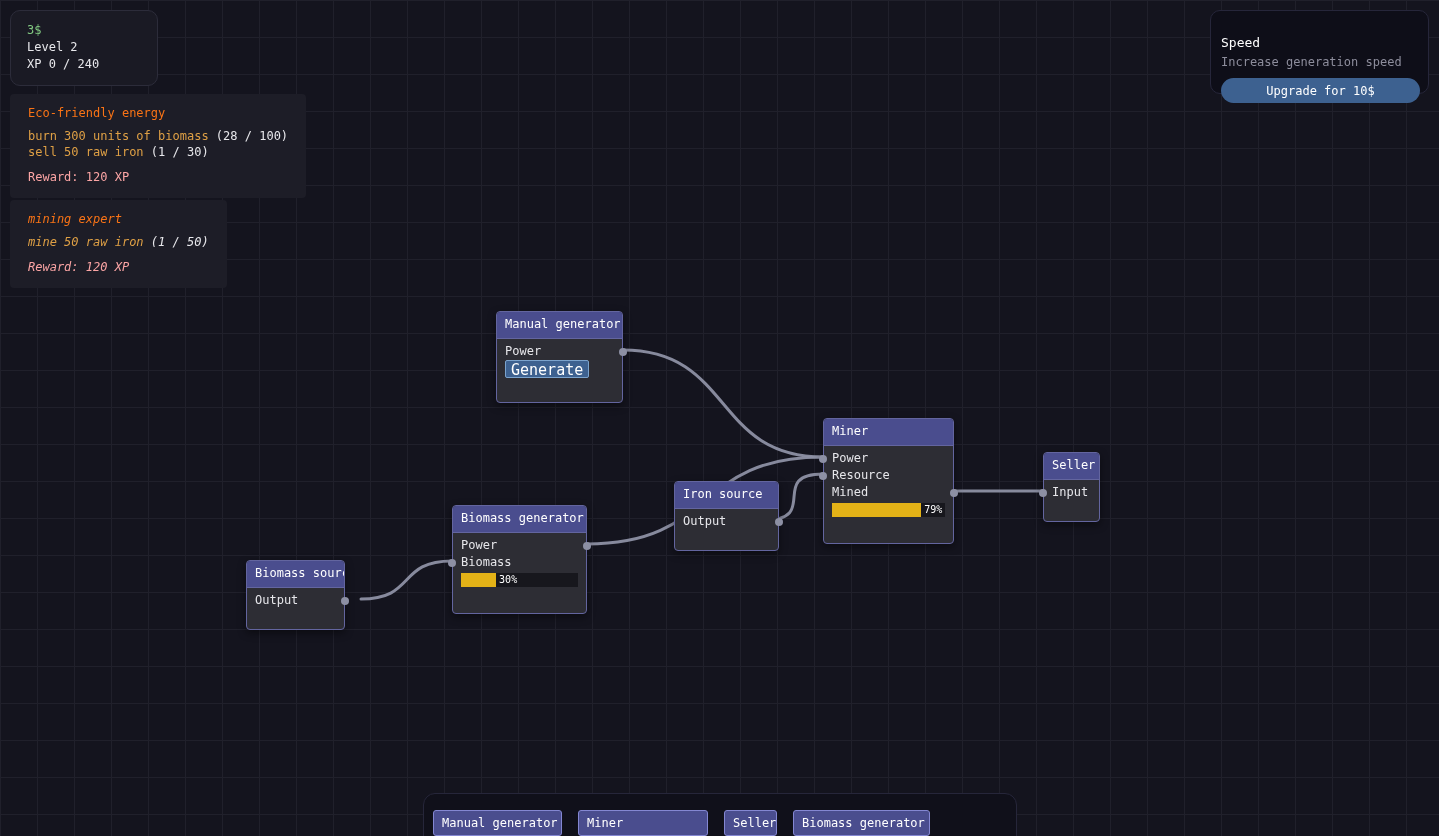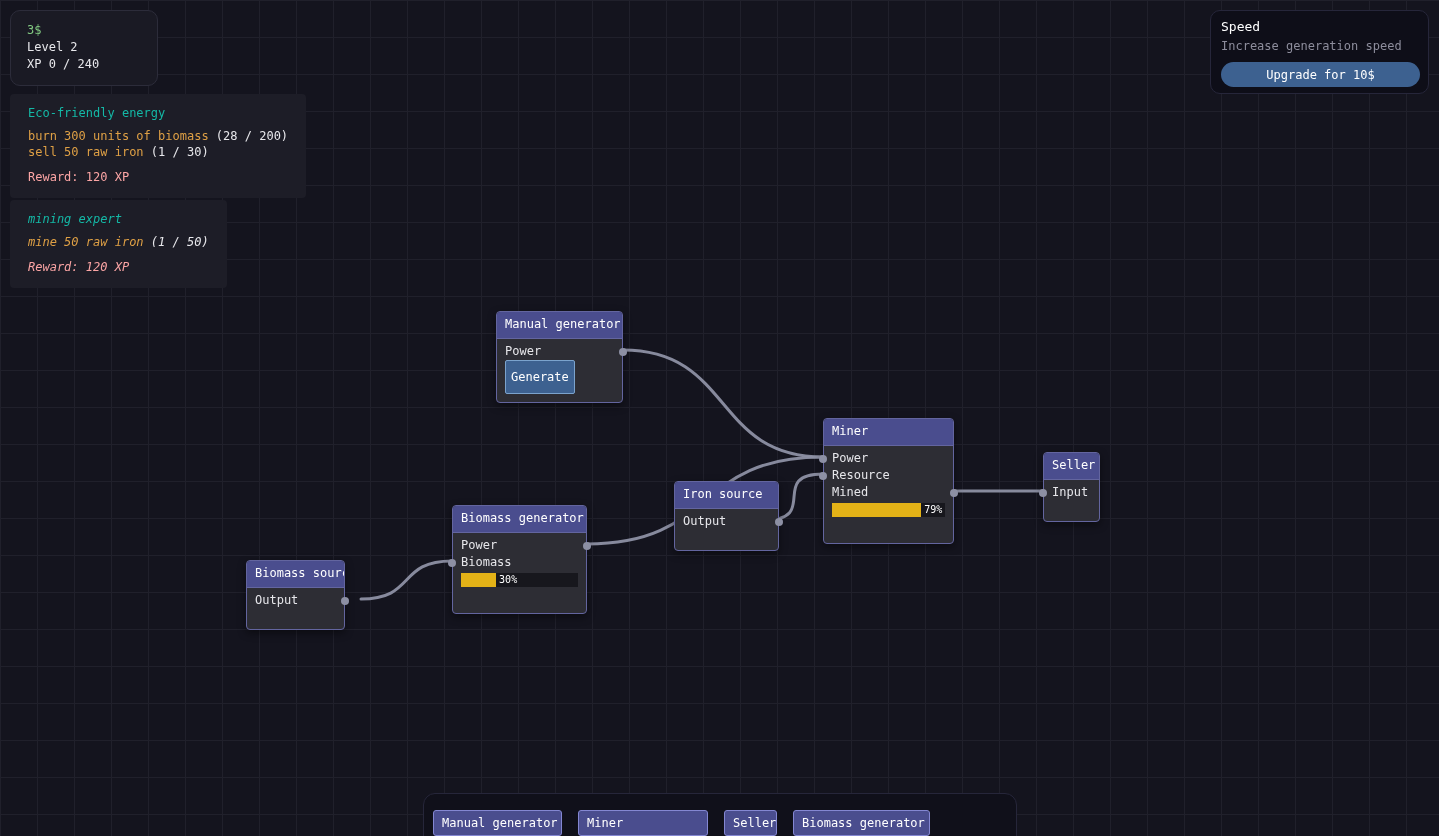--- a/index.html
+++ b/index.html
@@ -22,40 +22,40 @@
   .node-header{height:27px;line-height:25px;background:#4a4d8e;color:#fff;font-size:12px;
         padding:0 8px;border-bottom:1px solid #63659f;border-radius:3px 3px 0 0;box-sizing:border-box;cursor:move;
         white-space:nowrap;overflow:hidden}
   .node-body{padding:4px 0 20px}
   .node-row{height:17px;line-height:17px;font-size:12px;padding:0 8px;position:relative;color:#e6e6ea;white-space:nowrap}
   .button-row{height:22px}
   .progress-row{height:20px}
   .bar{display:flex;align-items:flex-start;height:14px;background:#17171d;margin-top:2px}
   .fill{height:14px;background:#e3b217}
   .bar-text{font-size:10px;color:#fff;padding-left:3px;line-height:14px}
-  .gen-btn{background:#3d6190;border:1px solid #7ba3cd;color:#fff;font-family:inherit;font-size:12px;
-        height:34px;padding:0 5px;border-radius:2px;cursor:pointer}
+  .gen-btn{background:#3d6190;border:1px solid #7ba3cd;color:#fff;font-family:inherit;font-size:15px;
+        height:18px;padding:0 5px;border-radius:2px;cursor:pointer}
   .port{position:absolute;width:8px;height:8px;border-radius:50%;background:#8d90a4;top:4.5px;cursor:crosshair}
   .port.left{left:-5px}
   .port.right{right:-5px}
   
   .hud-panel{position:absolute;left:10px;top:10px;width:148px;height:76px;background:#1a1a24;
         border:1px solid #2c2c3a;border-radius:10px;padding:11px 16px;box-sizing:border-box;
         font-size:12px;line-height:17px}
   .money{color:#82c982}
   
   .quest{position:absolute;left:10px;background:#1d1d27;border-radius:4px;padding:12px 18px 14px;
         font-size:12px;white-space:nowrap}
-  .quest-title{color:#14b8a6;margin-bottom:8px}
+  .quest-title{color:#f97316;margin-bottom:8px}
   .quest-obj{color:#dfa045;line-height:16px}
   .quest-count{color:#e8e8ec}
   .quest-reward{color:#fca5a5;margin-top:10px}
   
   .speed-panel{position:absolute;right:10px;top:10px;width:219px;height:84px;background:#0e0e18;
-        border:1px solid #26263a;border-radius:10px;box-sizing:border-box;padding:8px 10px 0}
+        border:1px solid #26263a;border-radius:10px;box-sizing:border-box;padding:24px 10px 0}
   .sp-title{font-size:13px;color:#fff}
   .sp-sub{font-size:12px;color:#8d8d9c;margin-top:5px}
   .sp-btn{display:block;margin-top:9px;width:199px;height:25px;border-radius:13px;background:#3d6190;
         border:none;color:#fff;font-family:inherit;font-size:12px;cursor:pointer}
   
   .palette{position:absolute;left:423px;top:793px;width:594px;height:70px;background:#10101a;
         border:1px solid #26263a;border-radius:12px;box-sizing:border-box;display:flex;gap:16px;
         padding:16px 0 0 9px;align-items:flex-start}
   .palette-btn{background:#4a4d8e;border:1px solid #8487d2;border-radius:3px;color:#fff;
         font-family:inherit;font-size:12px;height:26px;text-align:left;padding:0 8px;
@@ -128,21 +128,21 @@
 
 <div class="hud-panel">
   <div class="money">3$</div>
   <div>Level 2</div>
   <div>XP 0 / 240</div>
 </div>
 
 <div id="quests">
     <div class="quest" style="top: 94px;">
       <div class="quest-title">Eco-friendly energy</div>
-      <div class="quest-obj"><span>burn 300 units of biomass </span><span class="quest-count">(28 / 200)</span></div>
+      <div class="quest-obj"><span>burn 300 units of biomass </span><span class="quest-count">(28 / 100)</span></div>
       <div class="quest-obj"><span>sell 50 raw iron </span><span class="quest-count">(1 / 30)</span></div>
       <div class="quest-reward">Reward: 120 XP</div>
     </div>
     <div class="quest" style="top: 200px; font-style: italic;">
       <div class="quest-title">mining expert</div>
       <div class="quest-obj"><span>mine 50 raw iron </span><span class="quest-count">(1 / 50)</span></div>
       <div class="quest-reward">Reward: 120 XP</div>
     </div>
   </div>
 

